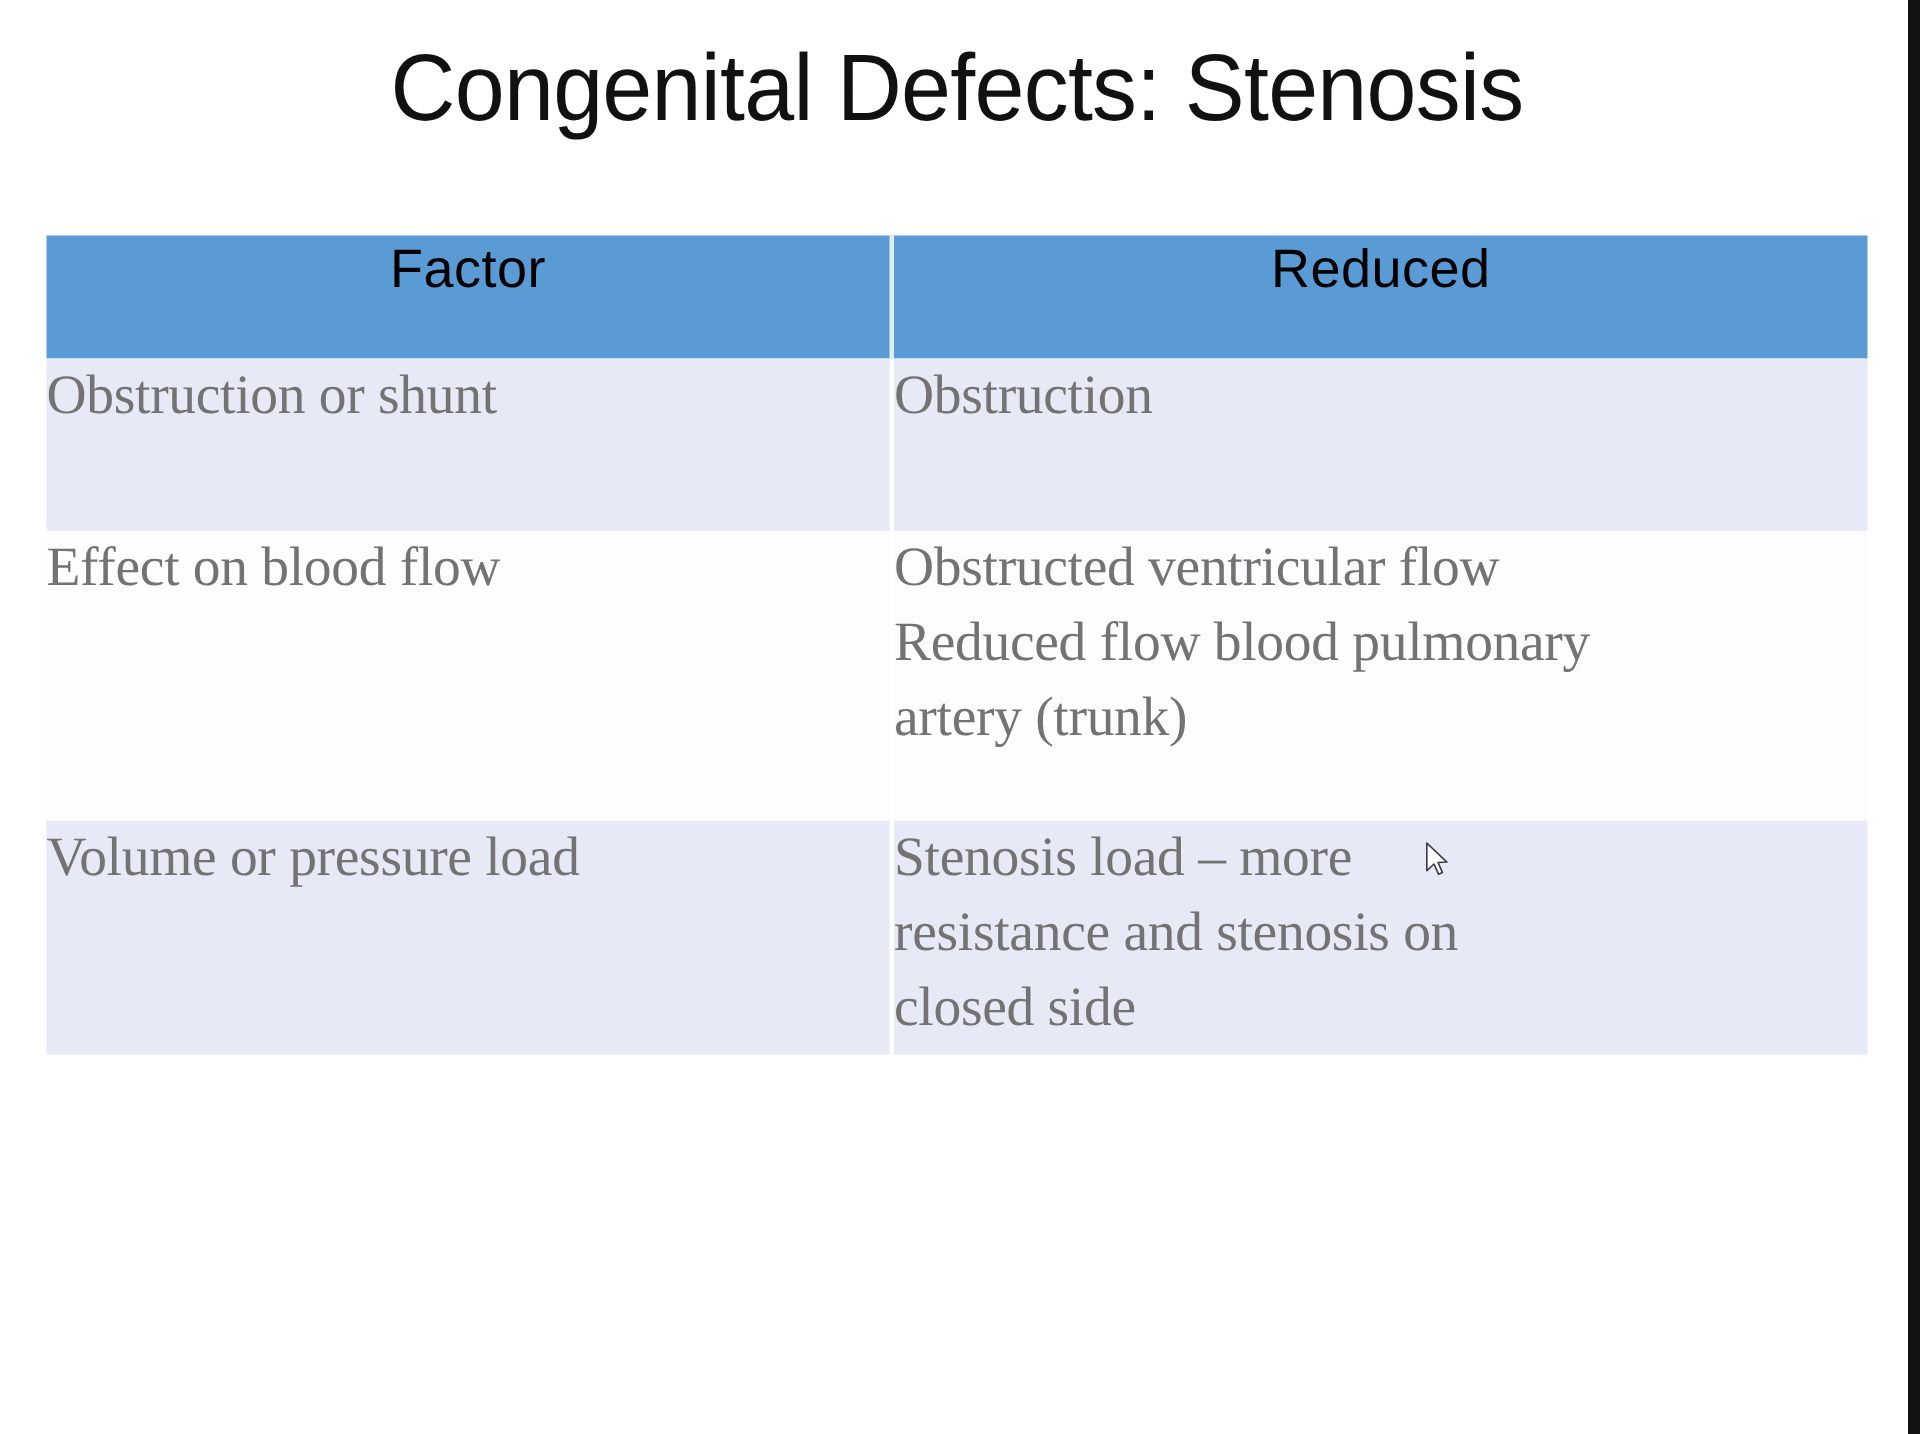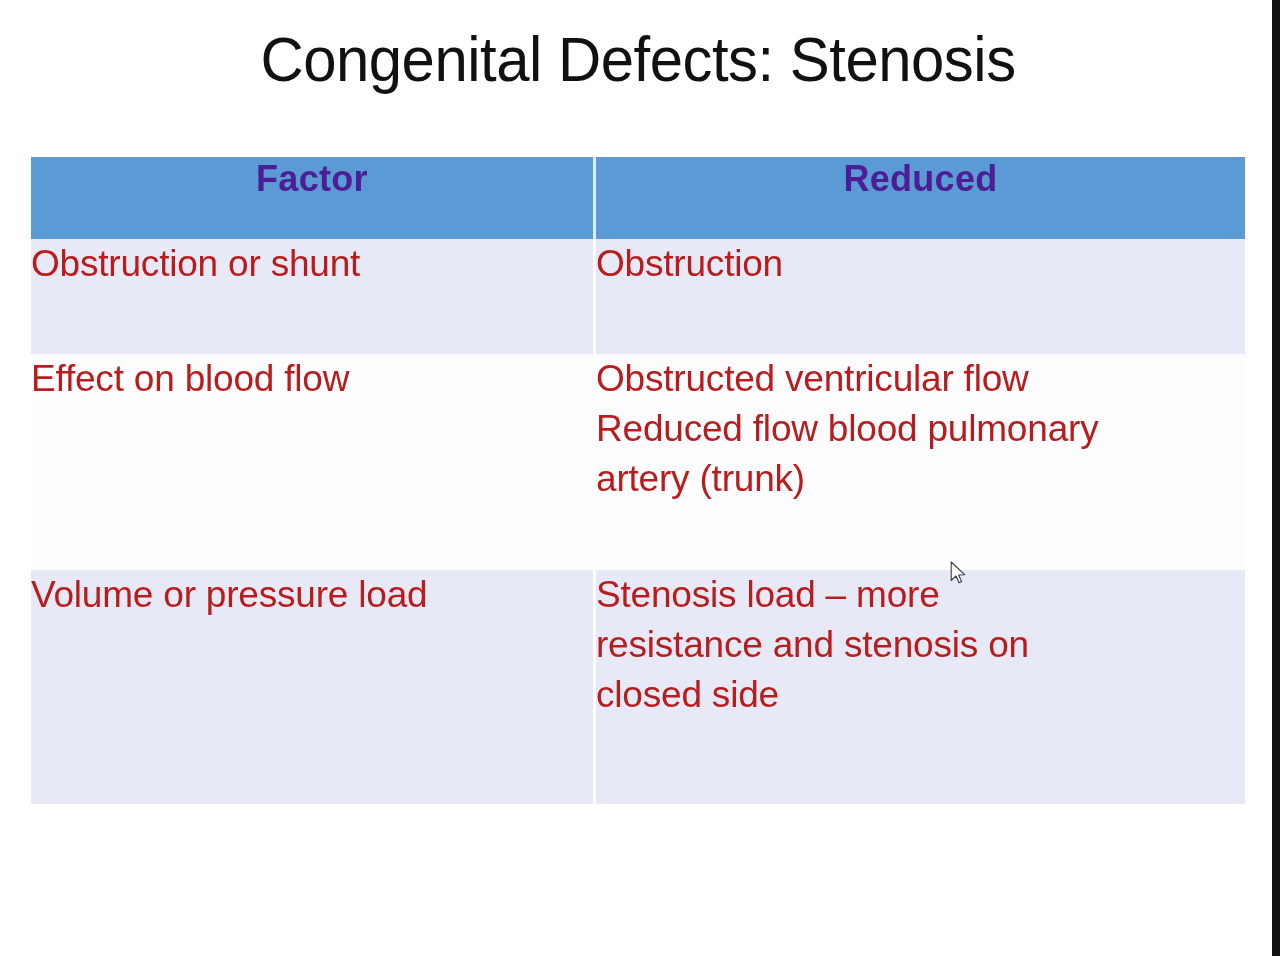--- a/index.html
+++ b/index.html
@@ -73,51 +73,51 @@
 
   .tbl th, .tbl td {
     vertical-align: top;
     padding: 0;
     margin: 0;
   }
 
   
   .hdr-cell {
     background: #5b9bd5;
-    color: #4c1d95;
-    font-weight: bold;
+    color: #000000;
+    font-weight: normal;
     font-size: 36px;
     line-height: 1.2;
     text-align: center;
     height: 82px;
     box-sizing: border-box;
     padding-top: 20px;
     font-family: "Liberation Sans Narrow", "Liberation Sans", "DejaVu Sans", sans-serif;
     letter-spacing: 0.3px;
   }
   .hdr-cell.left  { border-right: 3px solid #dff0f5; }
 
   
   .body-cell {
     font-size: 37px;
     line-height: 1.35;
-    color: #b91c1c;
+    color: #737373;
     box-sizing: border-box;
     padding: 10px 14px 10px 14px;
-    font-family: Liberation Sans, sans-serif;
+    font-family: Liberation Serif, serif;
     letter-spacing: -0.2px;
   }
   .body-cell.left  { border-right: 3px solid #ffffff; }
 
   tr.band-shade .body-cell { background: #e8e9f7; }
   tr.band-plain .body-cell { background: #fdfdff; }
 
   tr.r1 .body-cell { height: 115px; }
-  tr.r2 .body-cell { height: 216px; }
-  tr.r3 .body-cell { height: 234px; margin-top: 48px; }
+  tr.r2 .body-cell { height: 193px; }
+  tr.r3 .body-cell { height: 156px; margin-top: 48px; }
   tr.r4 .body-cell { height: 185px; }
 
   .cell-line { display: block; white-space: nowrap; }
 
   
   .faint-watermark {
     position: absolute;
     left: 36px;
     top: 912px;
     font-size: 17px;

